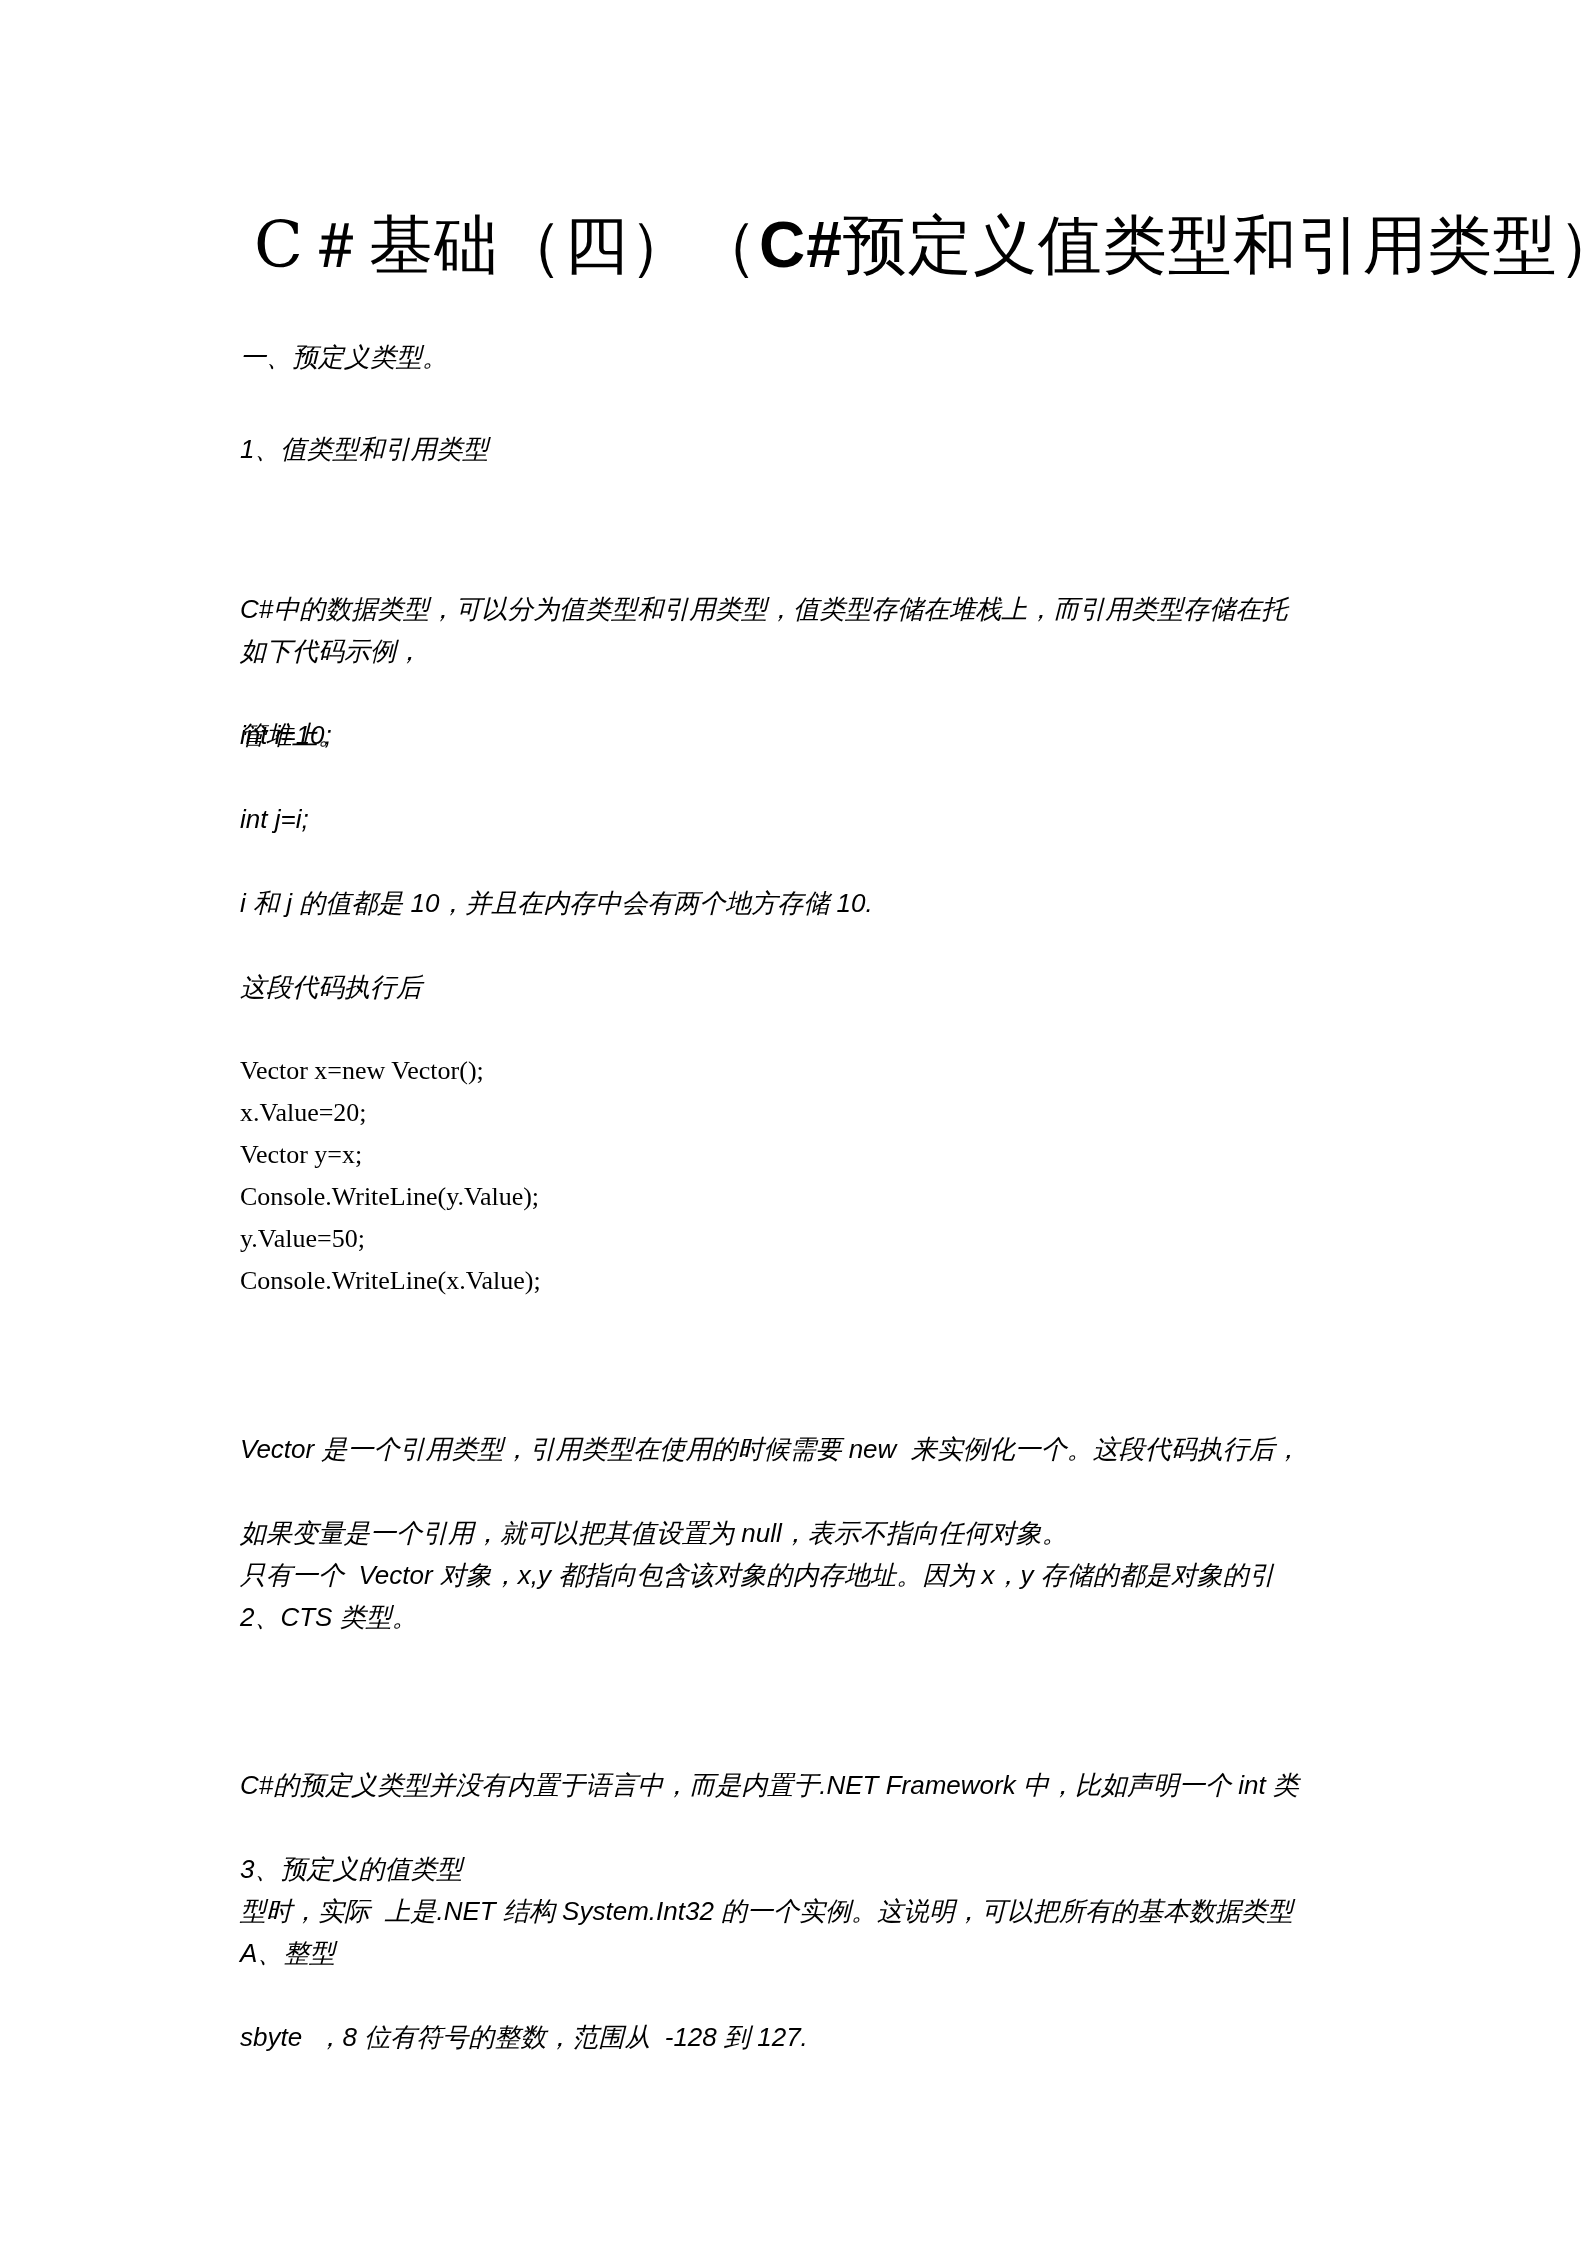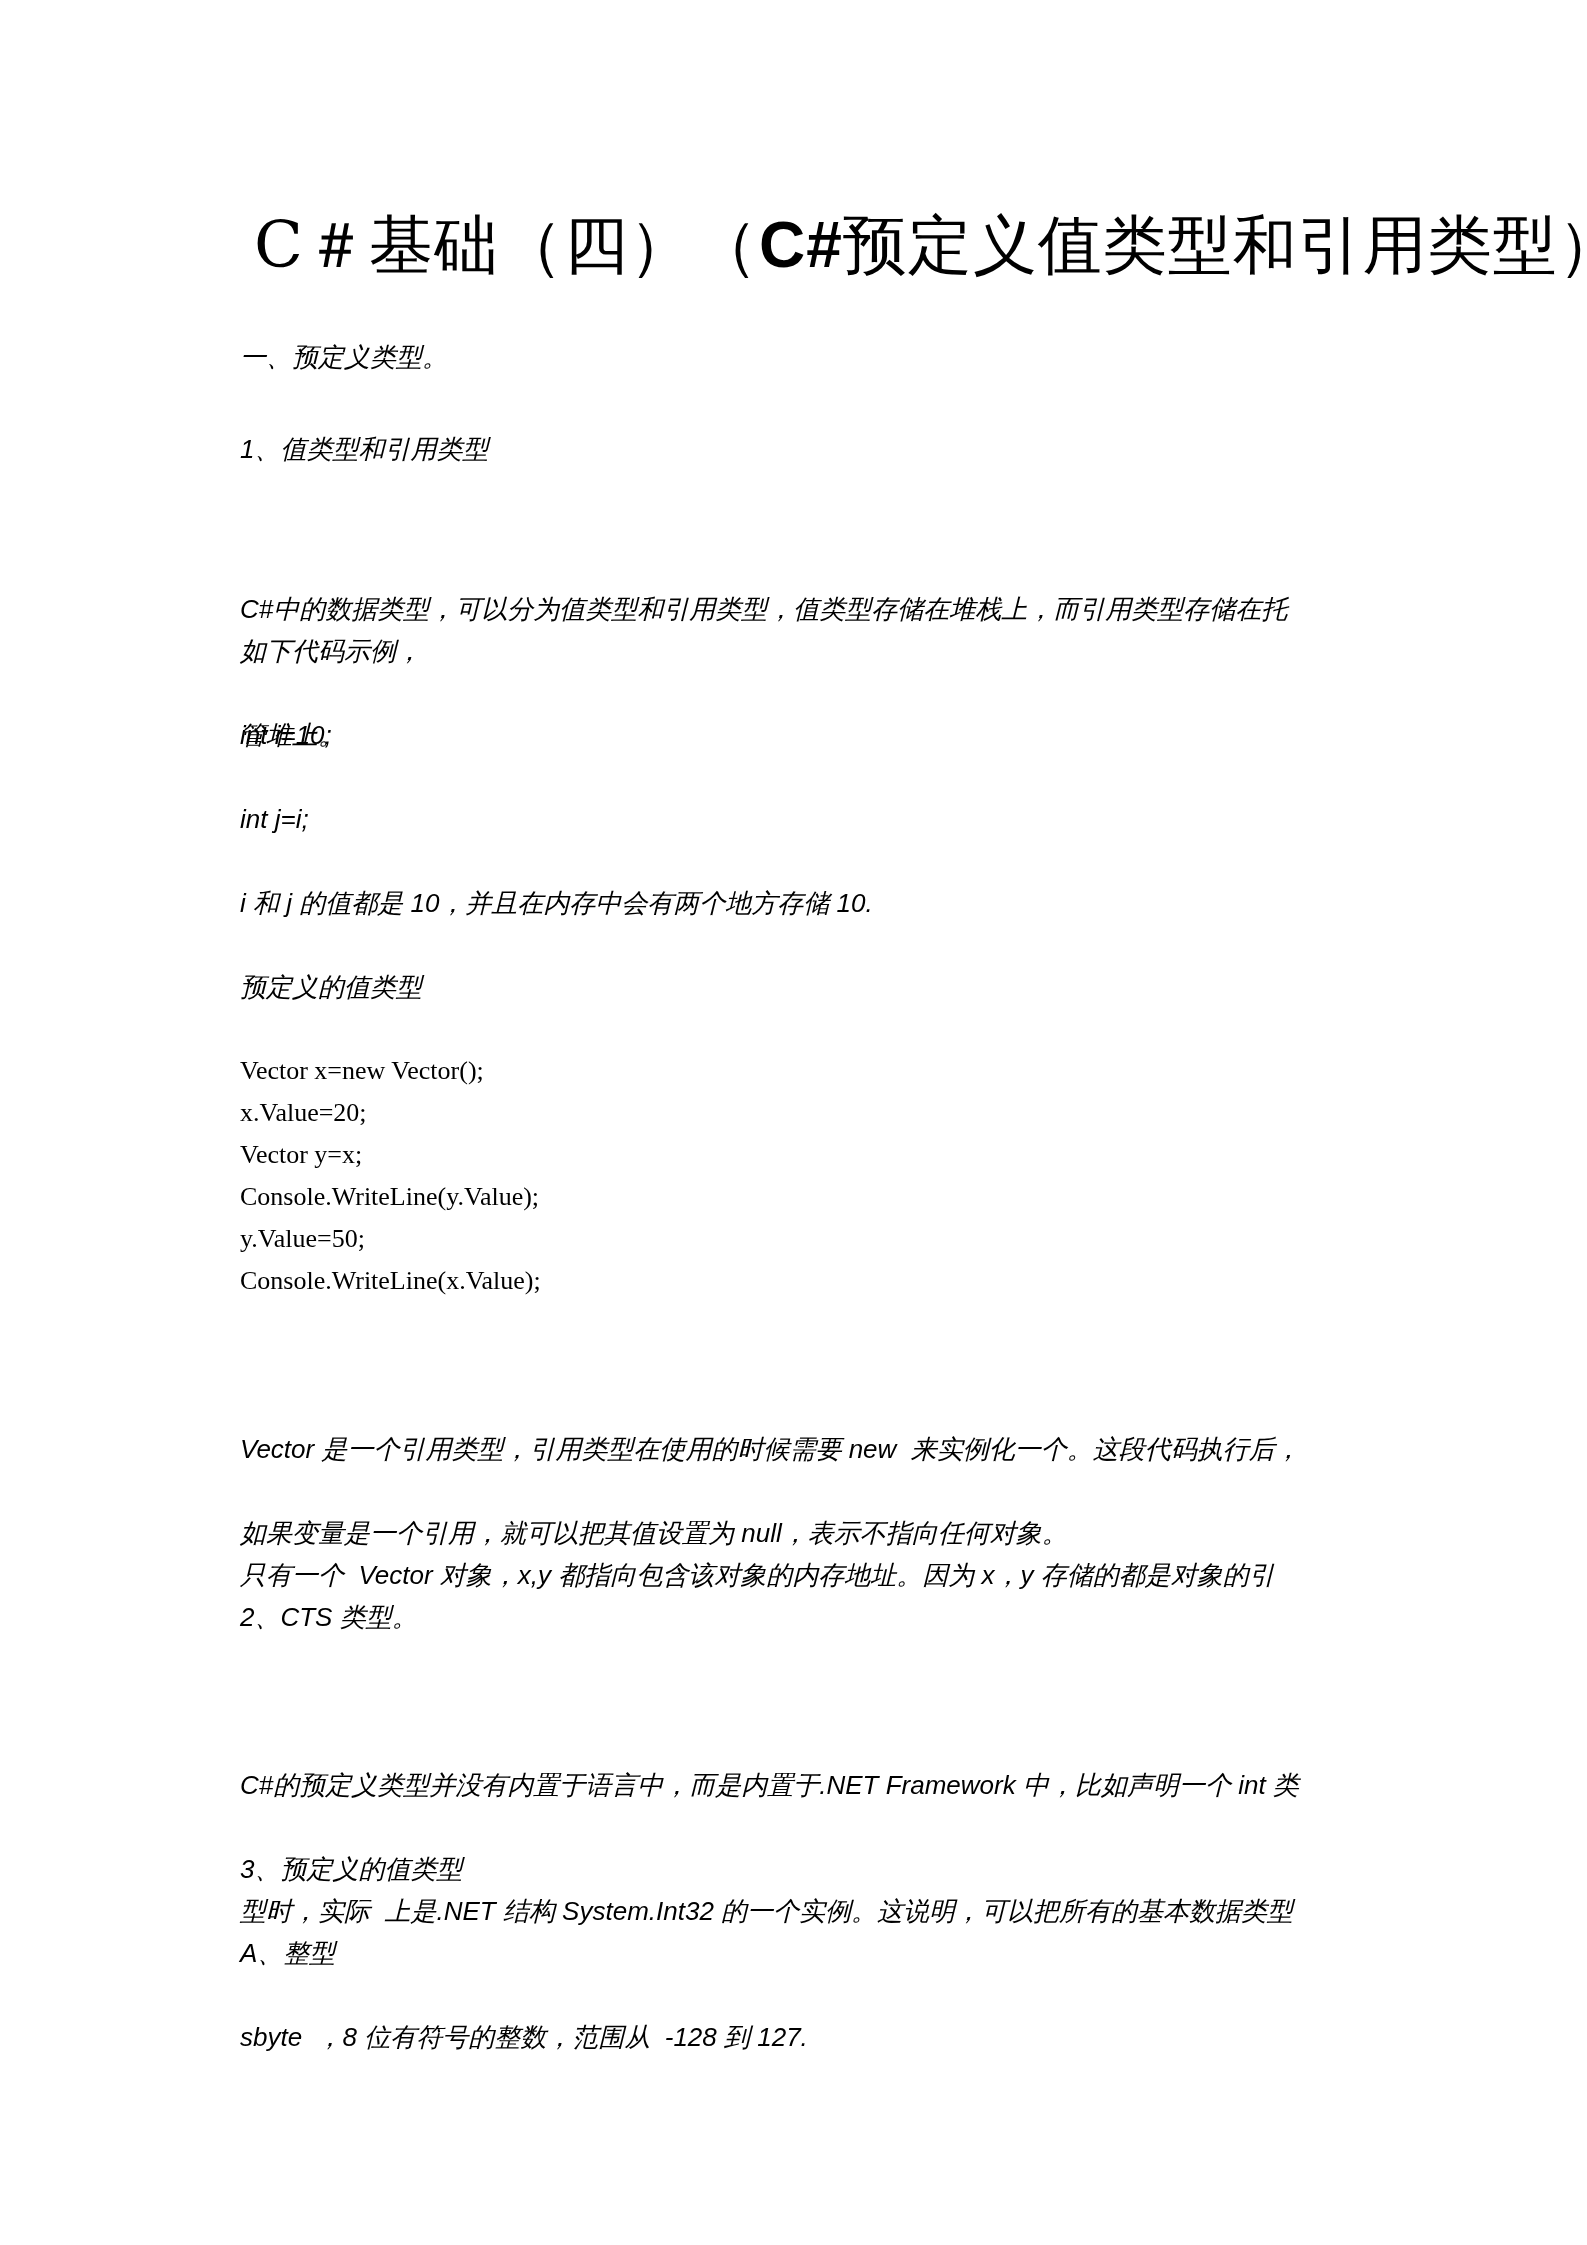--- a/index.html
+++ b/index.html
@@ -31,21 +31,21 @@
 
   <div class="p" style="top:504px">
     <div>C#中的数据类型，可以分为值类型和引用类型，值类型存储在堆栈上，而引用类型存储在托</div>
     <div>管堆上。</div>
   </div>
 
   <div class="p" style="top:630px">如下代码示例，</div>
   <div class="p" style="top:714px">int i=10;</div>
   <div class="p" style="top:798px">int j=i;</div>
   <div class="p" style="top:882px">i 和 j 的值都是 10，并且在内存中会有两个地方存储 10.</div>
-  <div class="p" style="top:966px">预定义的值类型</div>
+  <div class="p" style="top:966px">这段代码执行后</div>
 
   <div class="code" style="top:1050px">
     <div>Vector x=new Vector();</div>
     <div>x.Value=20;</div>
     <div>Vector y=x;</div>
     <div>Console.WriteLine(y.Value);</div>
     <div>y.Value=50;</div>
     <div>Console.WriteLine(x.Value);</div>
   </div>
 

